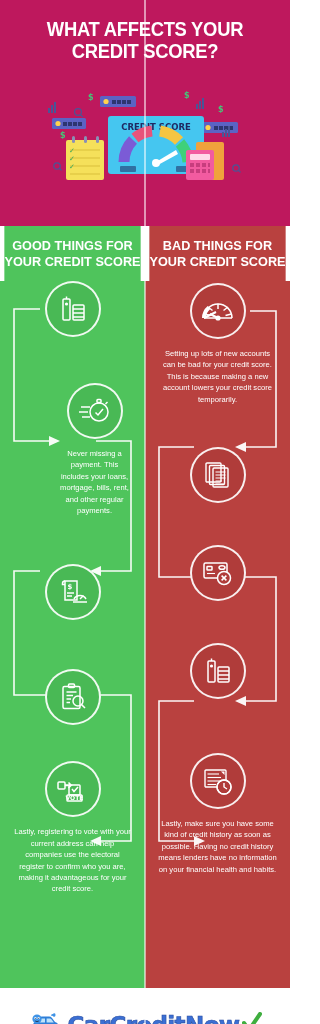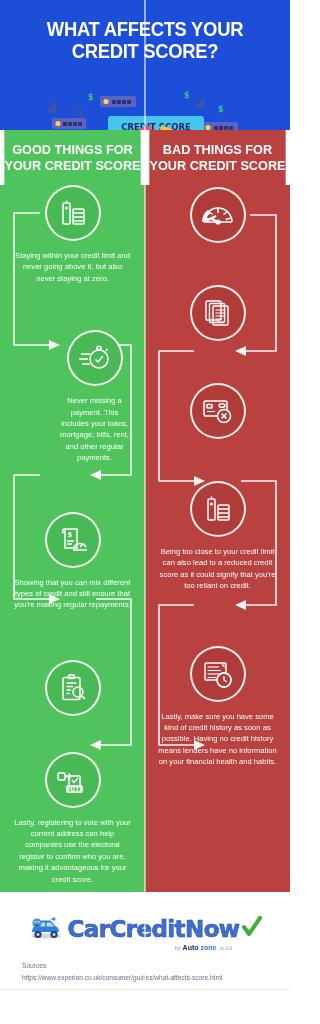--- a/index.html
+++ b/index.html
@@ -7,22 +7,22 @@
   body {
     font-family:"Liberation Sans", sans-serif;
     background:#ffffff;
     width:290px; height:1024px;
     overflow:hidden;
     position:relative;
   }
 
   
   .hero {
-    background:#1d4ed8;
-    height:130px;
+    background:#be185d;
+    height:226px;
     position:relative;
     overflow:hidden;
   }
   .hero-title {
     text-align:center;
     color:#ffffff;
     font-weight:bold;
     font-size:20px;
     line-height:1.12;
     letter-spacing:-0.3px;
@@ -306,21 +306,20 @@
               <line x1="8.5" y1="5" x2="8.5" y2="2.5"></line>
               <circle cx="8.5" cy="10" r="1.6" fill="#ffffff" stroke="none"></circle>
               <rect x="15" y="11" width="11" height="15" rx="1"></rect>
               <line x1="15" y1="15" x2="26" y2="15"></line>
               <line x1="15" y1="19" x2="26" y2="19"></line>
               <line x1="15" y1="23" x2="26" y2="23"></line>
             </g>
           </svg>
         </div>
       </div>
-      <div class="item-text">Staying within your credit limit and never going above it, but also never staying at zero.</div>
     </div>
 
     <div class="item" style="padding-top:46px;padding-left:44px;">
       <div class="icon-wrap">
         <div class="icon-circle">
           <svg width="32" height="30" viewBox="0 0 32 30">
             <g stroke="#ffffff" stroke-width="1.5" fill="none">
               <circle cx="20" cy="16" r="9"></circle>
               <path d="M16.5 16.5 L19 19 L24 13"></path>
               <rect x="18" y="3.5" width="4" height="3" rx="0.8"></rect>
@@ -346,21 +345,20 @@
               <text x="9.5" y="12" font-size="7" fill="#ffffff" stroke="none" font-family="DejaVu Sans, sans-serif" font-weight="bold">$</text>
               <line x1="9" y1="16" x2="16" y2="16"></line>
               <line x1="9" y1="19" x2="14" y2="19"></line>
               <path d="M16 22 A7 7 0 0 1 28 22"></path>
               <line x1="22" y1="22" x2="25.5" y2="18.5"></line>
               <line x1="15" y1="25" x2="29" y2="25"></line>
             </g>
           </svg>
         </div>
       </div>
-      <div class="item-text">Showing that you can mix different types of credit and still ensure that you're making regular repayments.</div>
     </div>
 
     <div class="item" style="padding-top:49px;">
       <div class="icon-wrap">
         <div class="icon-circle">
           <svg width="30" height="30" viewBox="0 0 30 30">
             <g stroke="#ffffff" stroke-width="1.5" fill="none">
               <rect x="5" y="4.5" width="17" height="22" rx="1.5"></rect>
               <rect x="10.5" y="2" width="6" height="3.5" rx="1"></rect>
               <line x1="8.5" y1="10" x2="18.5" y2="10"></line>
@@ -428,20 +426,21 @@
               <path d="M26 9 L21.5 12.5"></path>
               <path d="M29.4 16 L23.5 17.5"></path>
               <path d="M2 20 L14 14" stroke-width="2"></path>
               <path d="M2 20 A14 14 0 0 1 7 9.5" stroke-width="4"></path>
               <circle cx="16" cy="20" r="2.6" fill="#ffffff" stroke="none"></circle>
               <path d="M16 20 L8 16" stroke-width="2"></path>
             </g>
           </svg>
         </div>
       </div>
+      <div class="item-text">Setting up lots of new accounts can be bad for your credit score. This is because making a new account lowers your credit score temporarily.</div>
     </div>
 
     <div class="item" style="padding-top:42px;">
       <div class="icon-wrap">
         <div class="icon-circle">
           <svg width="30" height="30" viewBox="0 0 30 30">
             <g stroke="#ffffff" stroke-width="1.4" fill="none">
               <rect x="3" y="3" width="15" height="19" rx="1"></rect>
               <rect x="6.5" y="5.5" width="15" height="19" rx="1"></rect>
               <rect x="10" y="8" width="15" height="19" rx="1"></rect>
@@ -484,21 +483,20 @@
               <line x1="8.5" y1="5" x2="8.5" y2="2.5"></line>
               <circle cx="8.5" cy="10" r="1.6" fill="#ffffff" stroke="none"></circle>
               <rect x="15" y="11" width="11" height="15" rx="1"></rect>
               <line x1="15" y1="15" x2="26" y2="15"></line>
               <line x1="15" y1="19" x2="26" y2="19"></line>
               <line x1="15" y1="23" x2="26" y2="23"></line>
             </g>
           </svg>
         </div>
       </div>
-      <div class="item-text">Being too close to your credit limit can also lead to a reduced credit score as it could signify that you're too reliant on credit.</div>
     </div>
 
     <div class="item" style="padding-top:54px;">
       <div class="icon-wrap">
         <div class="icon-circle">
           <svg width="32" height="30" viewBox="0 0 32 30">
             <g stroke="#ffffff" stroke-width="1.4" fill="none">
               <rect x="3" y="4" width="21" height="17" rx="1"></rect>
               <g stroke-width="1.1">
                 <line x1="5.5" y1="8" x2="17" y2="8"></line>

